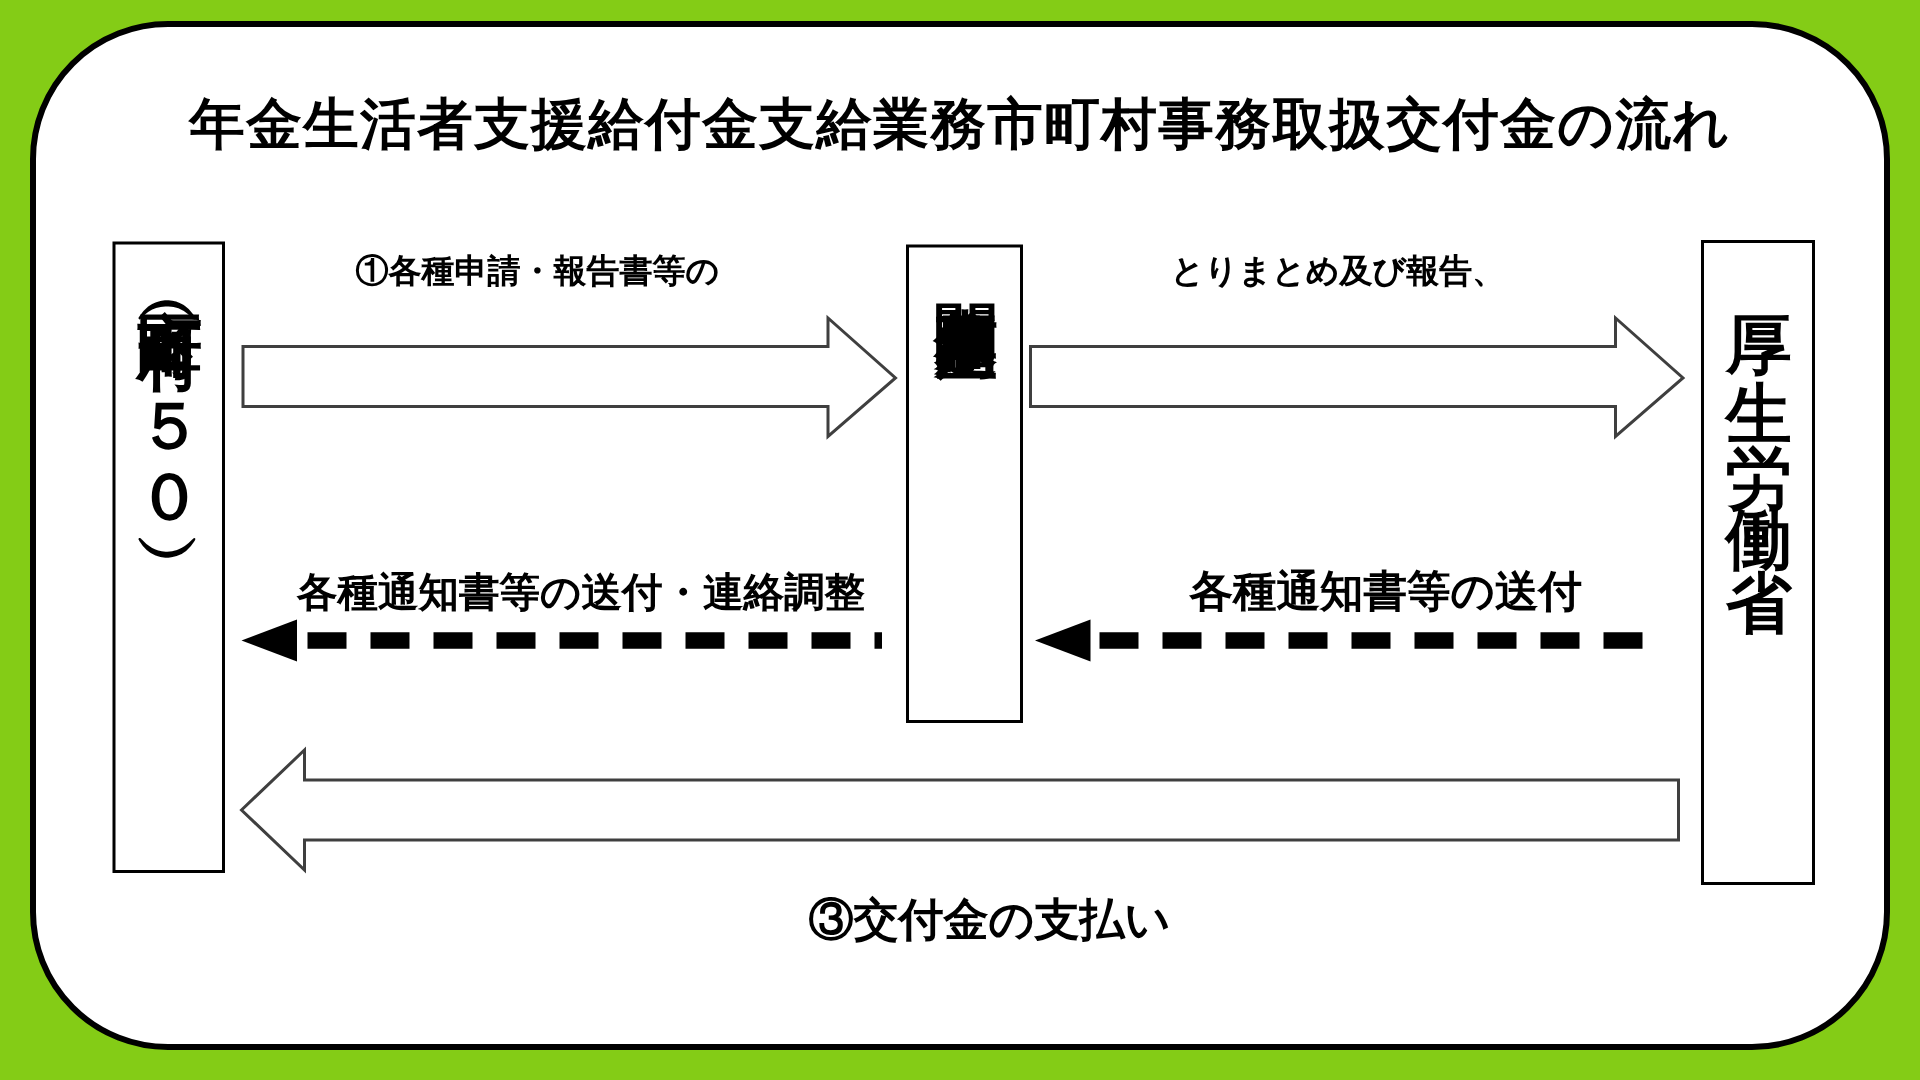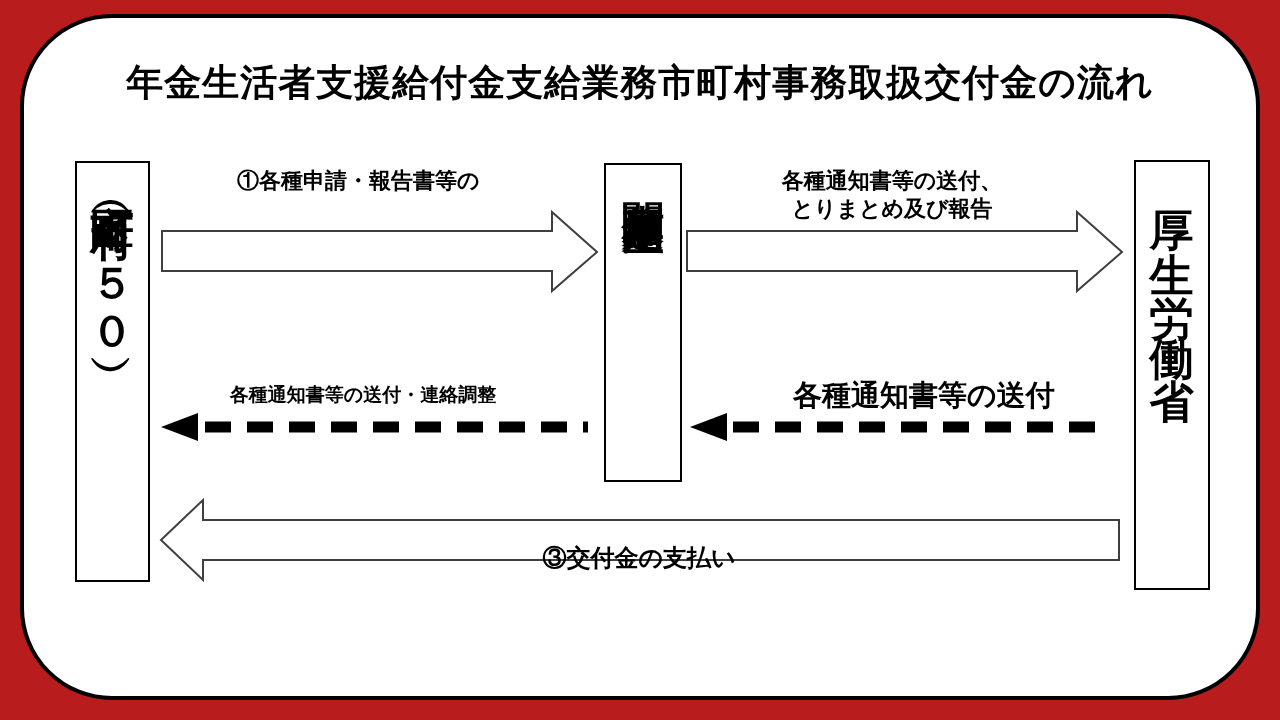--- a/index.html
+++ b/index.html
@@ -1,18 +1,18 @@
 <!DOCTYPE html>
 <html><head>
 <meta charset="utf-8">
 <style>
   html,body { margin:0; padding:0; background:#ffffff; }
   .canvas {
-    position:relative; width:1280px; height:720px; background:#b91c1c;
-    font-family:Liberation Sans, sans-serif; color:#000;
+    position:relative; width:1280px; height:720px; background:#84cc16;
+    font-family:Liberation Serif, serif; color:#000;
     overflow:hidden;
   }
   .outer-frame {
     position:absolute; left:20px; top:14px; width:1232px; height:678px;
     border:4px solid #000; border-radius:92px; background:#fff;
   }
   .diagram-title {
     position:absolute; left:0; top:58px; width:1280px;
     text-align:center; font-size:37px; font-weight:700; letter-spacing:1px;
     white-space:nowrap;
@@ -31,23 +31,23 @@
   .box-bureau .vtext { font-size:42px; letter-spacing:2px; padding-top:4px; }
   .box-ministry      { left:1134px; top:160px; width:72px; height:426px; }
   .box-ministry .vtext { font-size:44px; letter-spacing:42px; padding-top:14px; }
 
   .arrow-layer { position:absolute; left:0; top:0; width:1280px; height:720px; }
 
   .flow-label { position:absolute; font-weight:700; font-size:22px; line-height:28px; white-space:nowrap; }
   .label-apply  { left:237px; top:167px; text-align:left; }
   .label-apply .line2 { padding-left:26px; }
   .label-review { left:752px; top:167px; width:280px; text-align:center; }
-  .label-notice-city   { left:198px; top:381px; width:330px; text-align:center; font-size:19px; }
+  .label-notice-city   { left:198px; top:381px; width:330px; text-align:center; font-size:27px; }
   .label-notice-bureau { left:793px; top:381px; width:200px; text-align:center; font-size:29px; }
-  .label-payment { left:539px; top:544px; width:200px; text-align:center; font-size:24px; }
+  .label-payment { left:539px; top:600px; width:200px; text-align:center; font-size:30px; }
 </style>
 </head>
 <body>
 
 <div class="canvas">
 
   <div class="outer-frame"></div>
 
   <div class="diagram-title">年金生活者支援給付金支給業務市町村事務取扱交付金の流れ</div>
 
@@ -78,22 +78,21 @@
     </g>
 
     <polygon points="161,540 203,500 203,520 1119,520 1119,560 203,560 203,580" fill="#ffffff" stroke="#3f3f3f" stroke-width="2"></polygon>
   </svg>
 
   <div class="flow-label label-apply">
     <div class="line1">①各種申請・報告書等の</div>
   </div>
 
   <div class="flow-label label-review">
-    <div class="line1">各種通知書等の送付、</div>
-    <div class="line2">とりまとめ及び報告</div>
+    <div class="line1">とりまとめ及び報告、</div>
   </div>
 
   <div class="flow-label label-notice-city">各種通知書等の送付・連絡調整</div>
 
   <div class="flow-label label-notice-bureau">各種通知書等の送付</div>
 
   <div class="flow-label label-payment">③交付金の支払い</div>
 
 </div>
 

